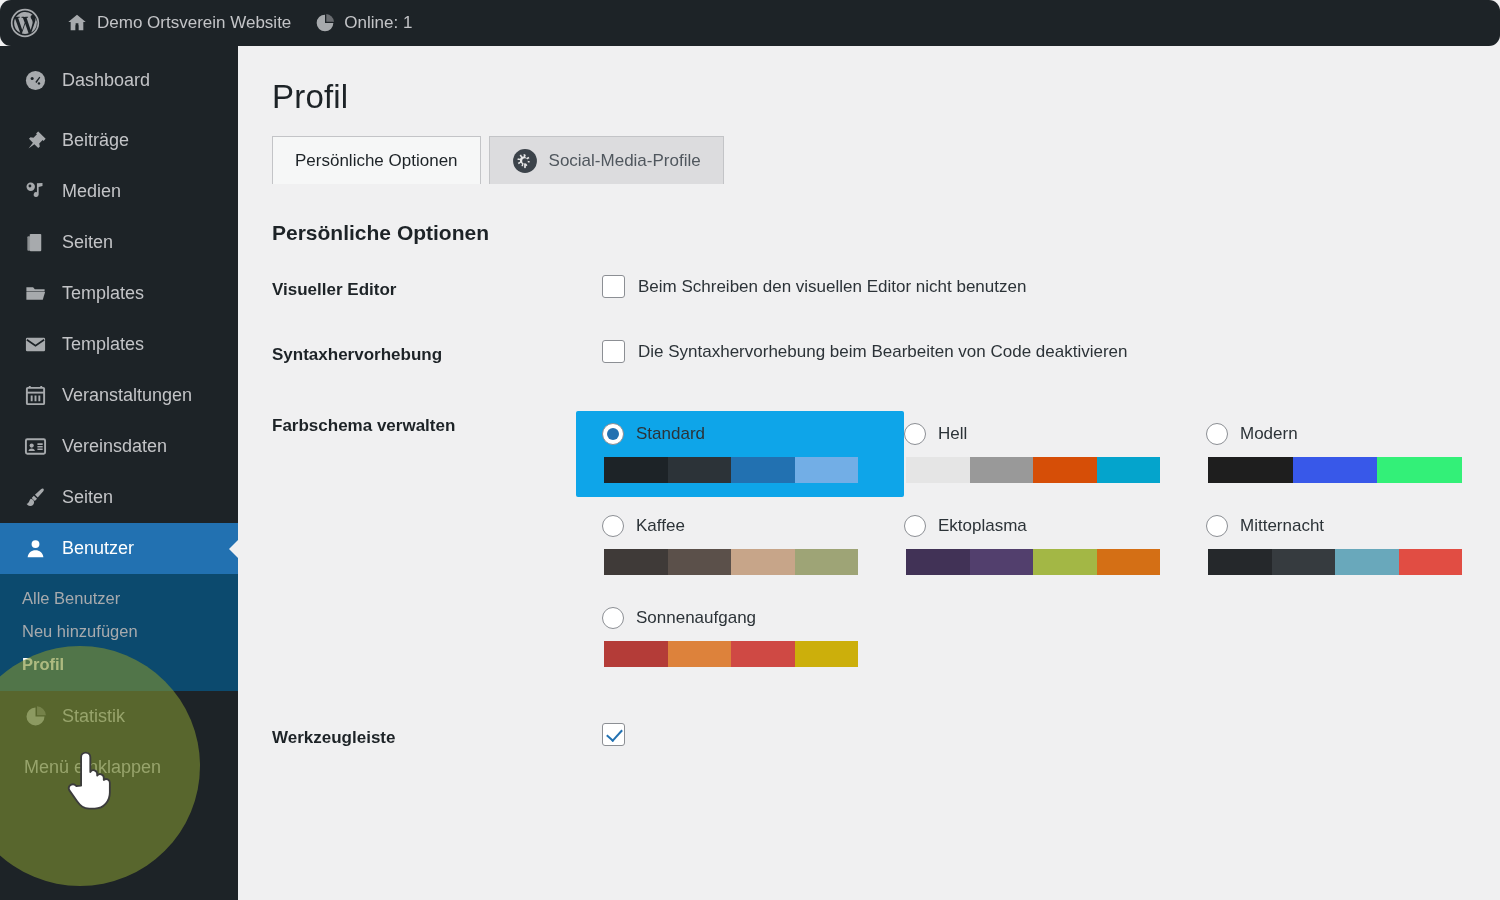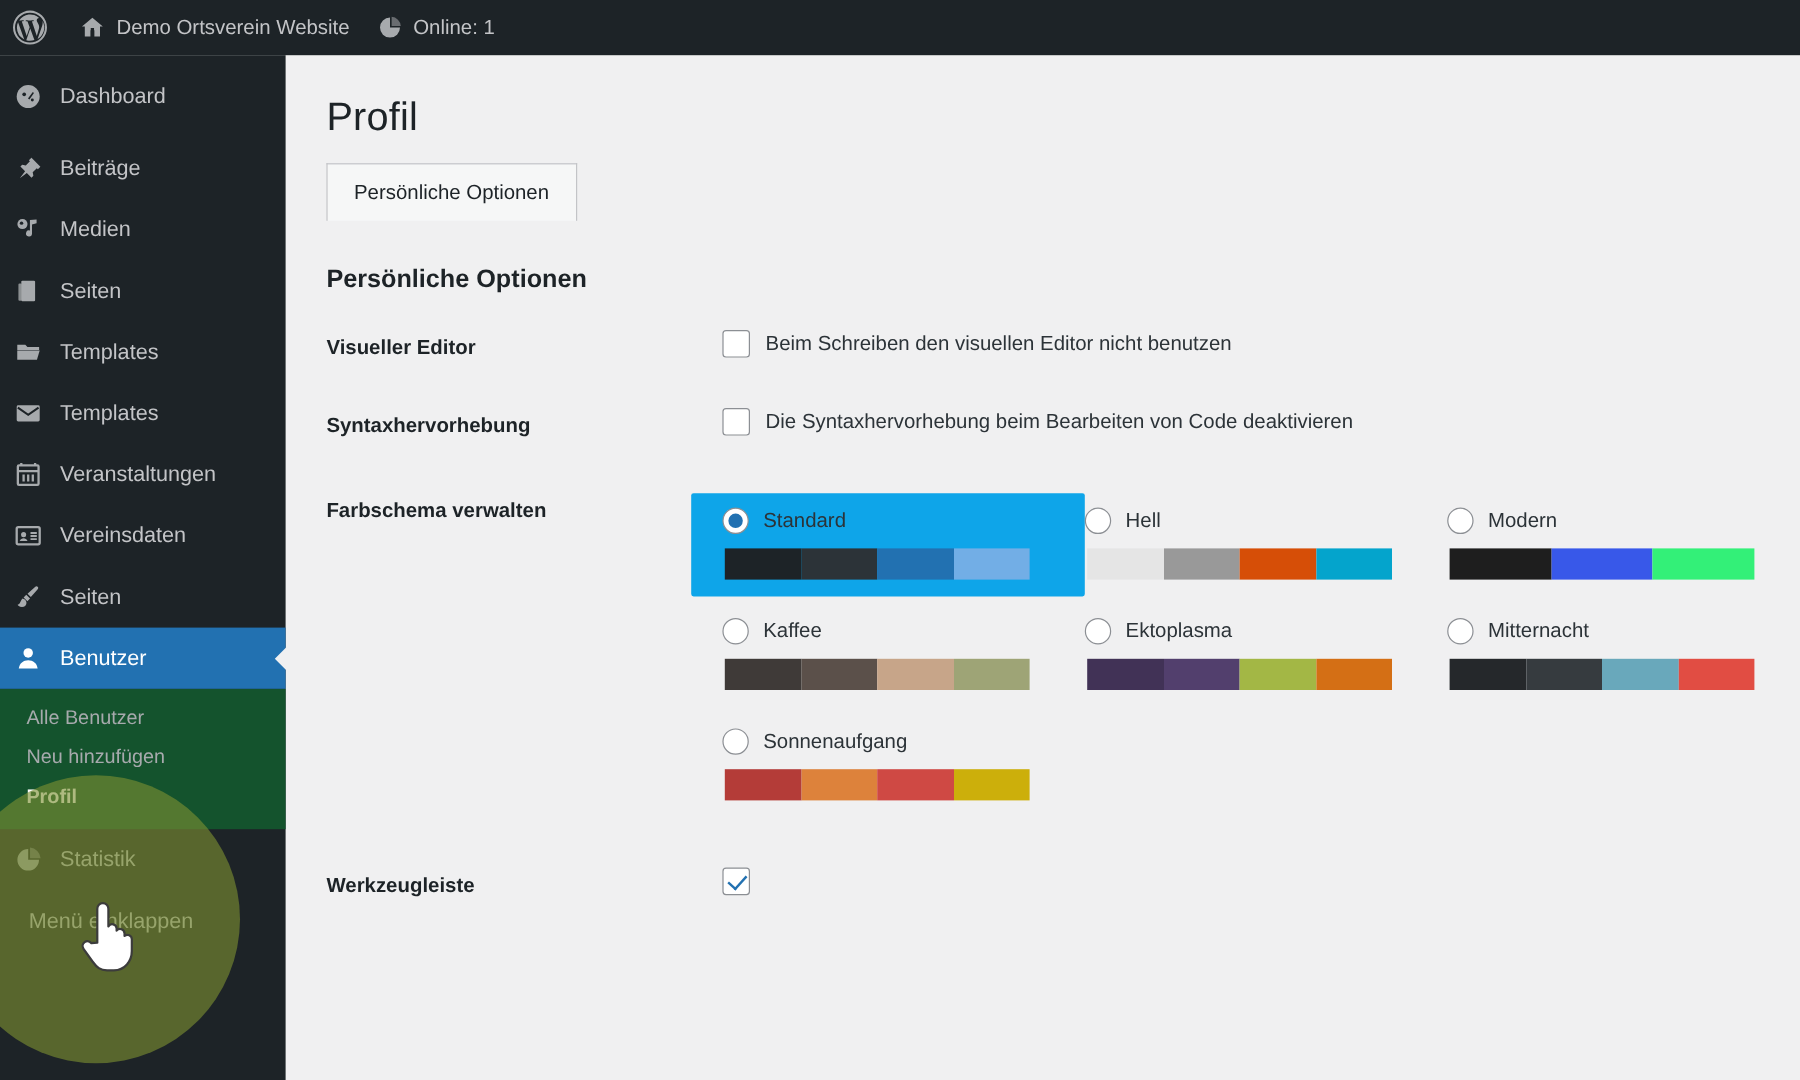--- a/index.html
+++ b/index.html
@@ -12,20 +12,21 @@
   #root { position: relative; width: 1500px; height: 900px; }
 
   
   .adminbar {
     position: absolute; top: 0; left: 0;
     width: 1500px; height: 46px;
     background: #1d2327;
     display: flex; align-items: center;
     color: #c3c4c7;
     z-index: 30;
+    border-radius: 11px;
   }
   .ab-item {
     display: flex; align-items: center;
     height: 46px; padding: 0 12px;
     gap: 9px;
     font-size: 17px; color: #c3c4c7;
     white-space: nowrap;
   }
   .ab-item.first { padding-left: 8px; }
   .wp-logo { width: 34px; height: 34px; display: block; }
@@ -35,21 +36,21 @@
   
   .sidebar {
     position: absolute; top: 46px; left: 0;
     width: 238px; height: 854px;
     background: #1d2327;
     z-index: 20;
   }
   .menu-item {
     position: relative;
     display: flex; align-items: center;
-    height: 51px; padding-left: 10px;
+    height: 51px; padding-left: 22px;
     gap: 14px;
     color: #c3c4c7; font-size: 18px;
     white-space: nowrap;
   }
   .menu-item .mi-ico {
     width: 26px; height: 26px;
     display: flex; align-items: center; justify-content: center;
     flex: 0 0 26px;
   }
   .menu-item .mi-ico svg { width: 23px; height: 23px; fill: #a7aaad; }
@@ -61,21 +62,21 @@
     position: absolute; right: -1px; top: 50%;
     transform: translateY(-50%);
     width: 0; height: 0;
     border-top: 10px solid transparent;
     border-bottom: 10px solid transparent;
     border-right: 10px solid #f0f0f1;
   }
   .gap-sm { height: 9px; }
 
   .submenu {
-    background: #14532d;
+    background: #0c4a6e;
     padding: 8px 4px 10px 0;
   }
   .submenu-item {
     display: block;
     padding: 7px 0 7px 22px;
     font-size: 16.5px;
     color: #a7aaad;
     white-space: nowrap;
   }
   .submenu-item.current { color: #fff; font-weight: bold; }
@@ -416,20 +417,29 @@
   </div>
 
   <div class="content">
 
     <div class="page-title">Profil</div>
 
     <div class="tabs">
       <div class="tab active">
         <span>Persönliche Optionen</span>
       </div>
+      <div class="tab inactive">
+        <svg class="tab-ico" viewBox="0 0 24 24">
+          <circle cx="12" cy="12" r="11" fill="#3c434a"></circle>
+          <path d="M12 5.6c-.7 0-1.3.1-1.3.1l.2 2.1H9.3l-.9-1.9s-.9.5-1.4 1.1l1.3 1.7-.9 1.3-2-.6s-.3.9-.3 1.6h2.2v1.6l-1.9.9s.4.9.9 1.4l1.8-1.2 1.2 1-.6 2s.9.4 1.6.4V15h1.6l.9 1.9s.9-.4 1.4-.9l-1.2-1.8 1-1.2 2 .6s.3-.9.3-1.6h-2.1v-1.6l1.9-.9s-.4-.9-.9-1.4l-1.8 1.2-1.2-1 .6-2s-.9-.4-1.6-.4z" fill="#e6e6e6"></path>
+          <circle cx="12" cy="12" r="2.6" fill="#3c434a"></circle>
+          <path d="M11.2 14.4h1.6v3.4a.8.8 0 0 1-1.6 0z" fill="#e6e6e6"></path>
+        </svg>
+        <span>Social-Media-Profile</span>
+      </div>
     </div>
 
     <div class="section-title">Persönliche Optionen</div>
 
     <div class="form-table">
 
       <div class="form-row" style="margin-bottom:40px;">
         <div class="th">Visueller Editor</div>
         <div class="td">
           <label class="check-line">

